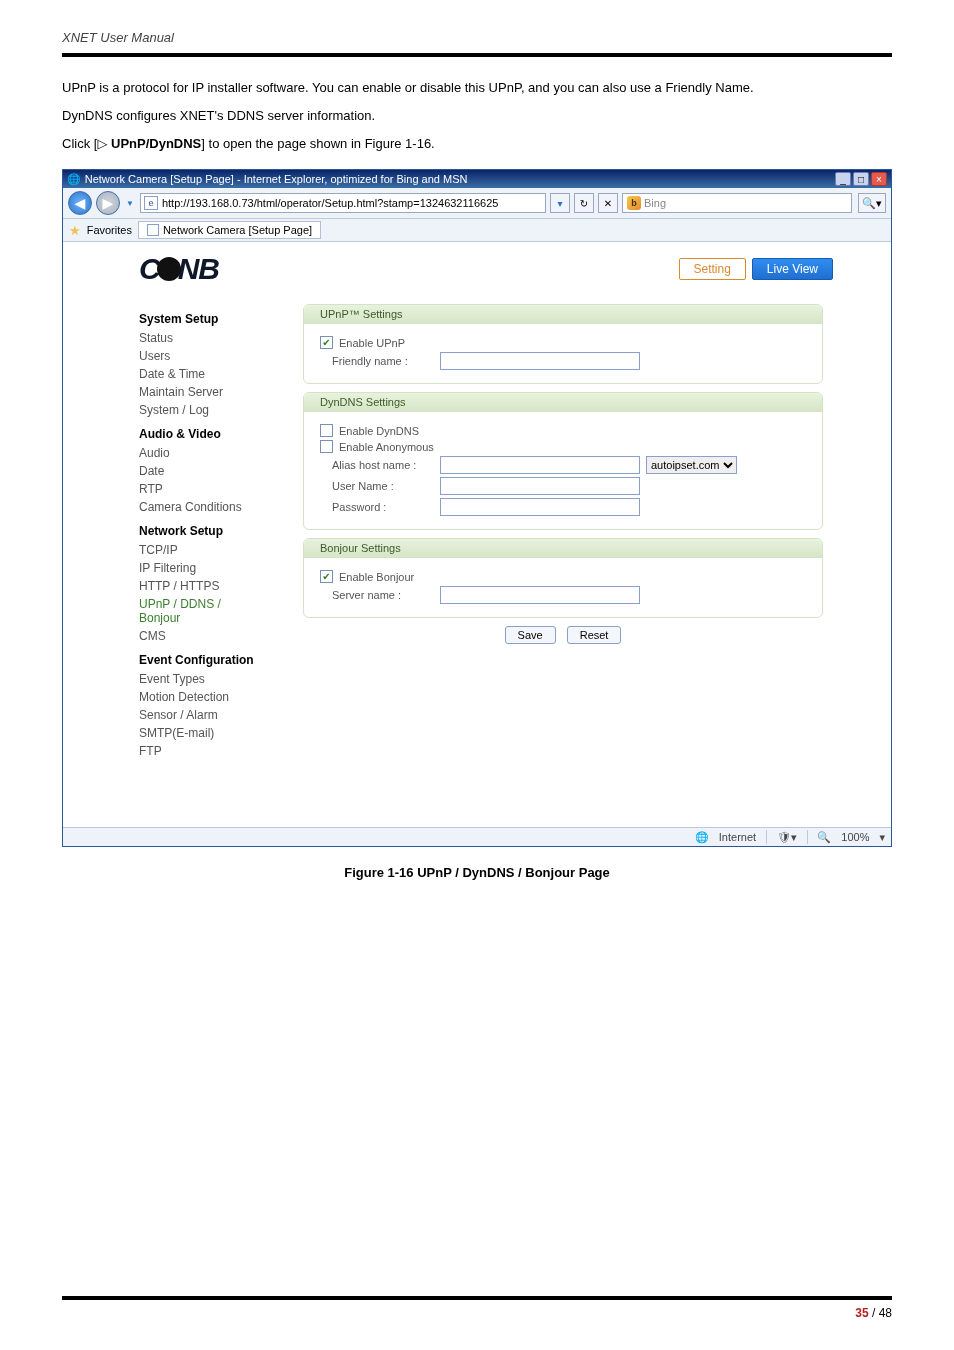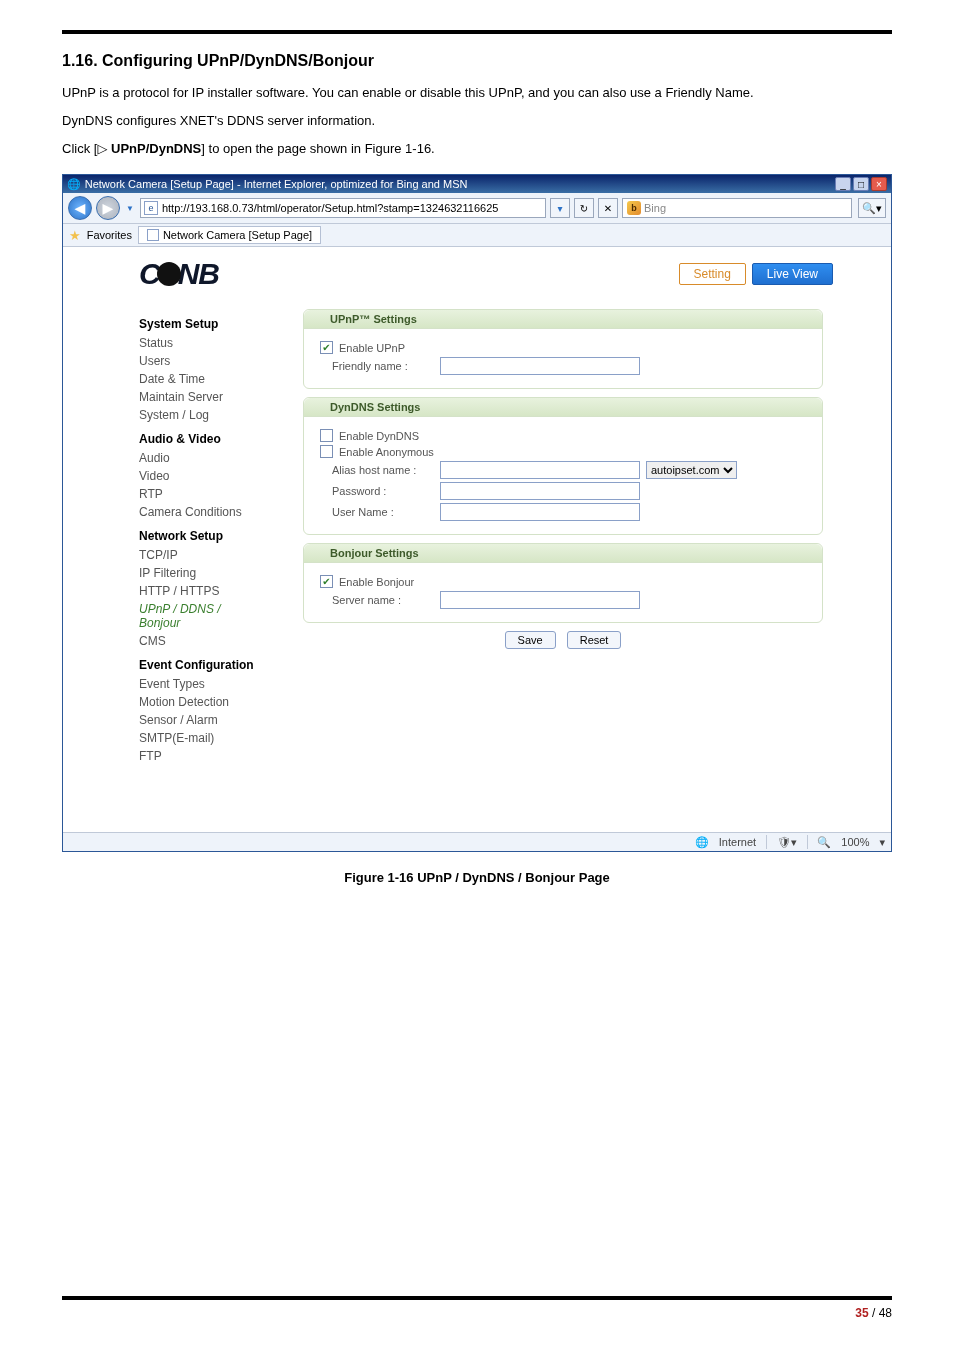--- a/index.html
+++ b/index.html
@@ -142,32 +142,32 @@
   .btn-pill {
     height:22px;padding:0 14px;border:1px solid #888;border-radius:2px;
     font-size:12px;display:flex;align-items:center;
   }
   .btn-setting { background:#fff;border-color:#d88b2a;color:#d88b2a; }
   .btn-live { background:linear-gradient(to bottom,#2f8ef0,#1f6fd0);border-color:#1a5bb0;color:#fff; }
 
   .sidebar { width:180px;padding-left:58px;font-size:12px;color:#555; }
   .sidebar .grp-title { font-weight:bold;color:#000;margin-top:8px;margin-bottom:3px; }
   .sidebar .item { padding:2px 0; }
-  .sidebar .item.active { color:#3a7f2e;font-style:italic; }
+  .sidebar .item.active { color:#3a7f2e; }
 
   .main-panel { flex:1; padding-right:50px;}
   .fieldset-box {
     border:1px solid #d4e2c8;border-radius:6px;
     padding:6px 10px 10px 10px;margin-bottom:8px;font-size:11px;color:#555;
   }
   .fieldset-title {
     background:linear-gradient(to bottom,#e8f2de,#d6e6c6);
-    margin:-6px -10px 12px -10px;padding:3px 26px;
+    margin:-6px -10px 12px -10px;padding:3px 16px;
     border-top-left-radius:6px;border-top-right-radius:6px;
-    font-weight:bold;color:#3d5a2a;border-bottom:1px solid #d4e2c8;
+    font-weight:normal;color:#3d5a2a;border-bottom:1px solid #d4e2c8;
   }
   .form-row { display:flex;align-items:center;margin:3px 0;gap:6px; }
   .form-row .lbl { width:120px;padding-left:18px; }
   .form-row input[type=text]{
     border:1px solid #8aa0c8;height:18px;width:200px;font-size:11px;padding:0 3px;
   }
   .form-row select{
     border:1px solid #8aa0c8;height:18px;font-size:11px;
   }
   .chk-row { display:flex;align-items:center;gap:6px;padding-left:6px;margin:3px 0; }
@@ -195,23 +195,23 @@
     position:absolute;bottom:30px;left:62px;right:62px;
   }
   .page-footer .rule-thick { margin-bottom:6px; }
   .page-footer .page-num { text-align:right;font-size:12px; }
   .page-footer .page-num .cur { color:#b02020;font-weight:bold;margin-left:20px; }
 </style>
 </head>
 <body>
 
 <div class="page-pad">
+  <div class="doc-header-italic">XNET User Manual</div>
   <div class="rule-thick"></div>
 
-  <div class="section-heading">1.16. Configuring UPnP/DynDNS/Bonjour</div>
   <p class="body-para" style="text-align:justify;">UPnP is a protocol for IP installer software. You can enable or disable this UPnP, and you can also use a Friendly Name.</p>
   <p class="body-para">DynDNS configures XNET's DDNS server information.</p>
   <p class="body-para">
     <span class="tri">Click [▷ </span><b>UPnP/DynDNS</b><span>] to open the page shown in Figure 1-16.</span>
   </p>
 
   <div class="ie-window">
     <div class="ie-titlebar">
       <div class="title-text">
         <span>🌐</span>
@@ -264,21 +264,21 @@
         <div class="sidebar">
           <div class="grp-title">System Setup</div>
           <div class="item">Status</div>
           <div class="item">Users</div>
           <div class="item">Date &amp; Time</div>
           <div class="item">Maintain Server</div>
           <div class="item">System / Log</div>
 
           <div class="grp-title">Audio &amp; Video</div>
           <div class="item">Audio</div>
-          <div class="item">Video</div>
+          <div class="item">Date</div>
           <div class="item">RTP</div>
           <div class="item">Camera Conditions</div>
 
           <div class="grp-title">Network Setup</div>
           <div class="item">TCP/IP</div>
           <div class="item">IP Filtering</div>
           <div class="item">HTTP / HTTPS</div>
           <div class="item active">UPnP / DDNS / Bonjour</div>
           <div class="item">CMS</div>
 
@@ -315,25 +315,25 @@
               <span>Enable Anonymous</span>
             </div>
             <div class="form-row">
               <span class="lbl">Alias host name :</span>
               <input type="text" style="">
               <select>
                 <option>autoipset.com</option>
               </select>
             </div>
             <div class="form-row">
+              <span class="lbl">User Name :</span>
+              <input type="text" style="">
+            </div>
+            <div class="form-row">
               <span class="lbl">Password :</span>
-              <input type="text" style="">
-            </div>
-            <div class="form-row">
-              <span class="lbl">User Name :</span>
               <input type="text" style="">
             </div>
           </div>
 
           <div class="fieldset-box">
             <div class="fieldset-title">Bonjour Settings</div>
             <div class="chk-row">
               <span class="chk">✔</span>
               <span>Enable Bonjour</span>
             </div>

